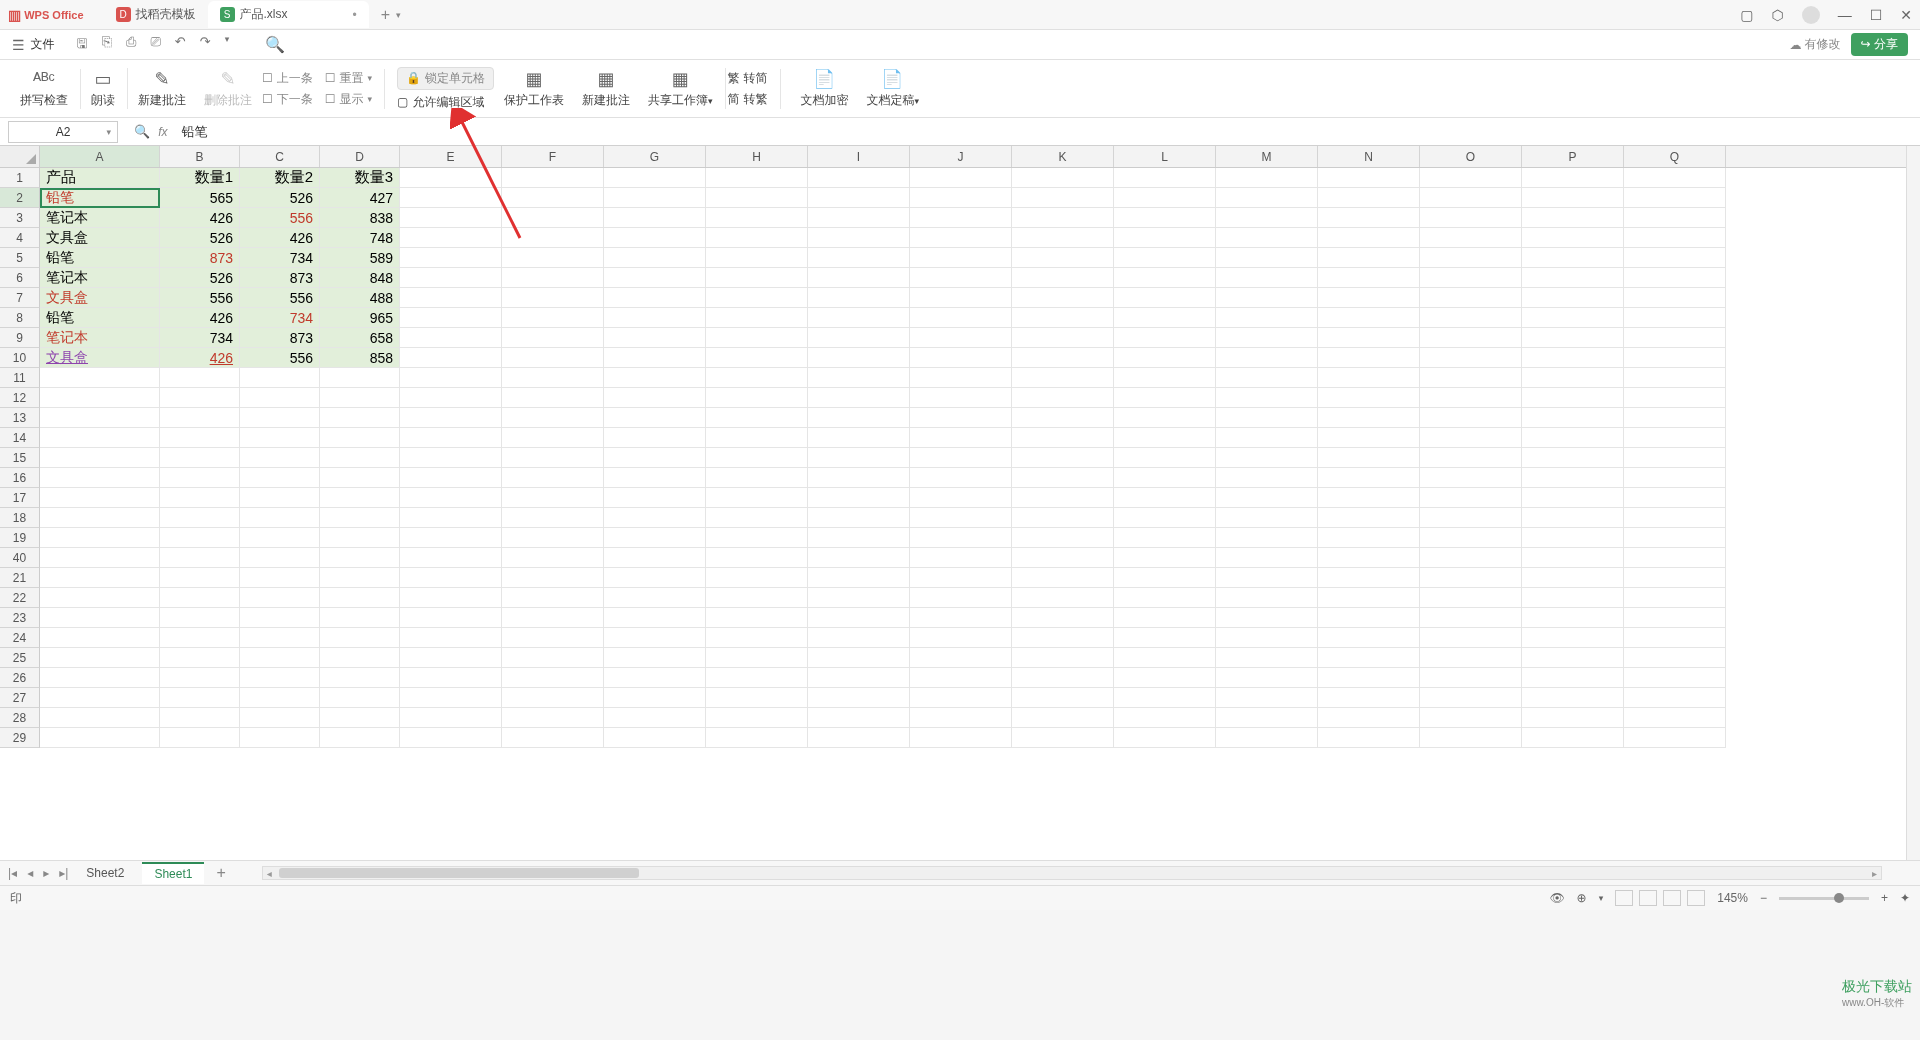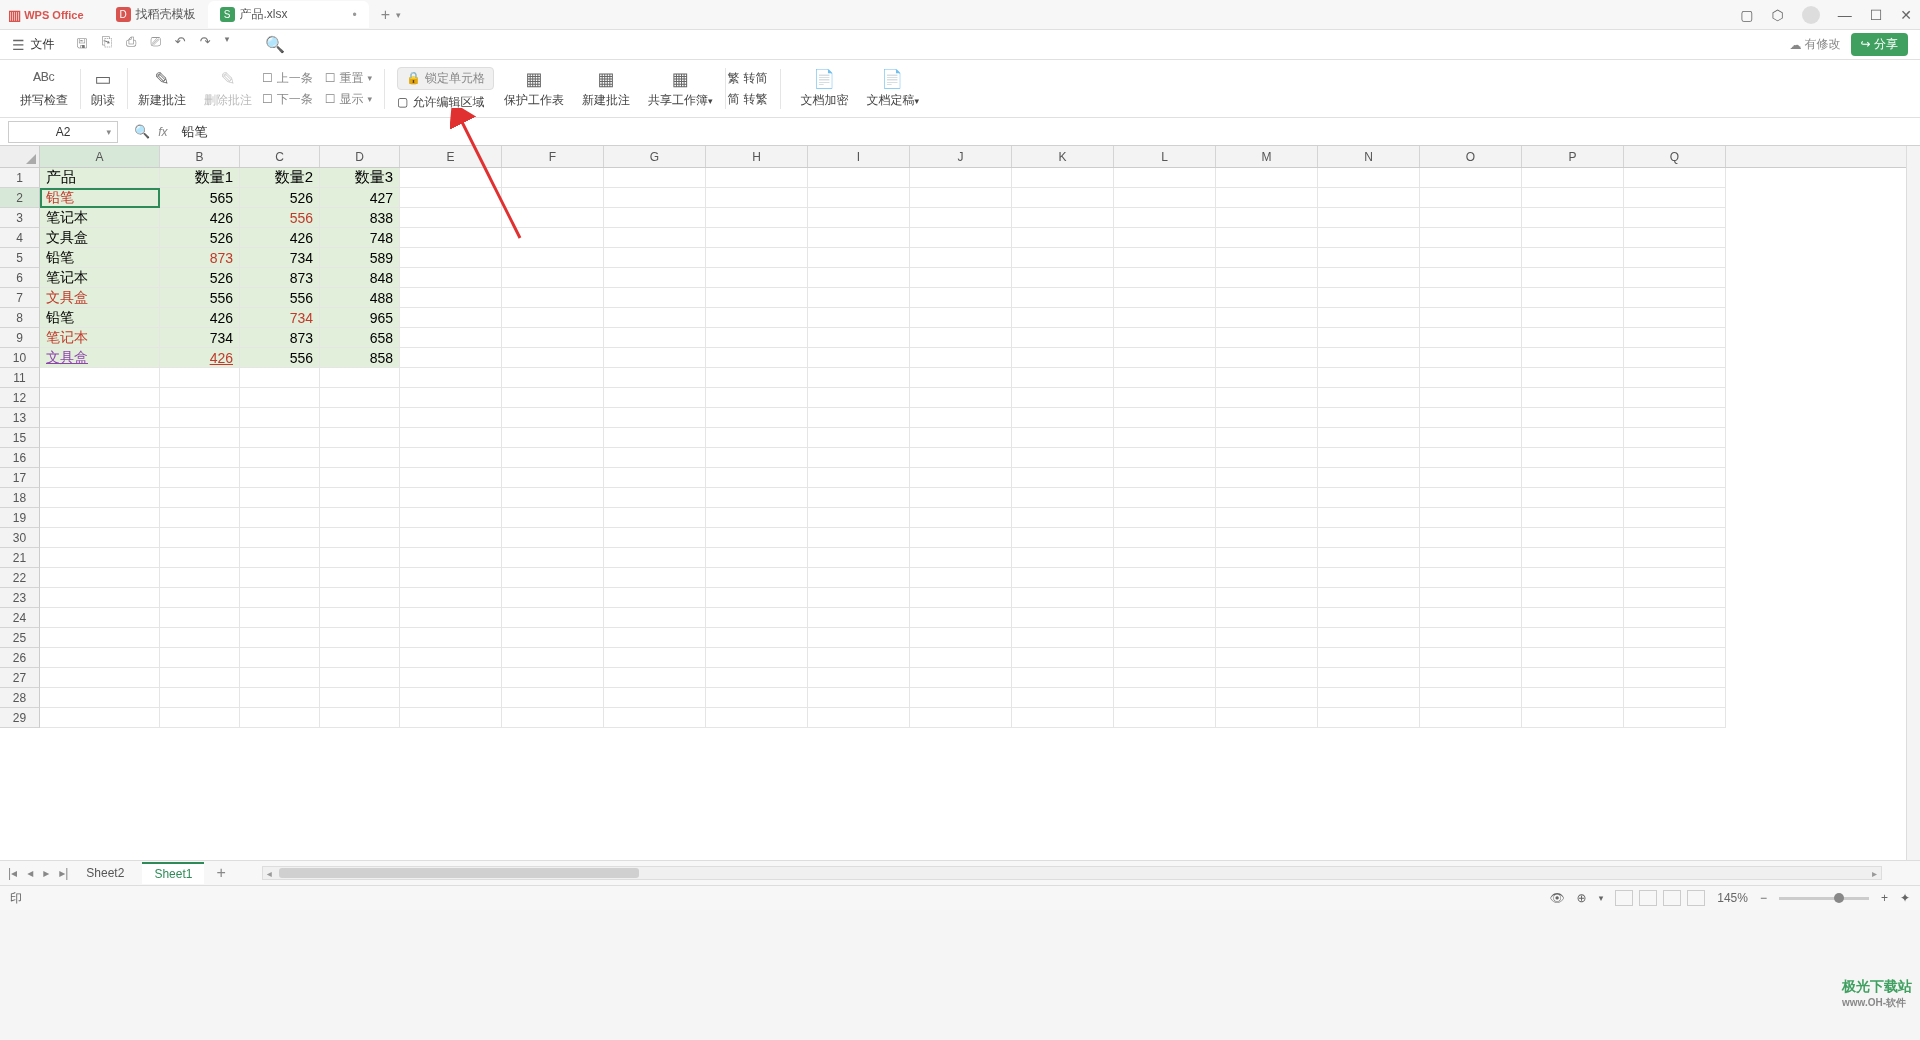--- a/index.html
+++ b/index.html
@@ -82,21 +82,21 @@
 
 
 .statusbar { background: #f7f7f7; height: 24px; display: flex; align-items: center; padding: 0 10px; font-size: 12px; color: #666; gap: 12px; }
 .status-right { margin-left: auto; display: flex; align-items: center; gap: 12px; }
 .zoom-slider { width: 90px; height: 3px; background: #ccc; position: relative; }
 .zoom-thumb { position: absolute; left: 55px; top: -4px; width: 10px; height: 10px; background: #888; border-radius: 50%; }
 .view-btns { display: flex; gap: 6px; }
 .view-btn { width: 18px; height: 16px; border: 1px solid #ccc; }
 
 
-.watermark { position: absolute; right: 8px; bottom: 30px; font-size: 14px; color: #3fa060; font-weight: bold; }
+.watermark { position: absolute; right: 8px; bottom: 30px; font-size: 14px; color: #3fa060; font-weight: normal; }
 .watermark .sub { display:block; font-size: 10px; color: #888; }
 
 
 .vscroll { position: absolute; right: 0; top: 0; width: 14px; height: 100%; background: #f4f4f4; border-left: 1px solid #ddd; }
 </style>
 </head>
 <body>
 
 <div class="titlebar">
   <div class="app-logo">
@@ -522,20 +522,40 @@
         <div class="cell" style="width: 102px;"></div>
         <div class="cell" style="width: 102px;"></div>
         <div class="cell" style="width: 102px;"></div>
         <div class="cell" style="width: 102px;"></div>
         <div class="cell" style="width: 102px;"></div>
         <div class="cell" style="width: 102px;"></div>
         <div class="cell" style="width: 102px;"></div>
         <div class="cell" style="width: 102px;"></div>
       </div>
       <div class="sheet-row">
+        <div class="row-head">14</div>
+        <div class="cell" style="width: 120px;"></div>
+        <div class="cell" style="width: 80px;"></div>
+        <div class="cell" style="width: 80px;"></div>
+        <div class="cell" style="width: 80px;"></div>
+        <div class="cell" style="width: 102px;"></div>
+        <div class="cell" style="width: 102px;"></div>
+        <div class="cell" style="width: 102px;"></div>
+        <div class="cell" style="width: 102px;"></div>
+        <div class="cell" style="width: 102px;"></div>
+        <div class="cell" style="width: 102px;"></div>
+        <div class="cell" style="width: 102px;"></div>
+        <div class="cell" style="width: 102px;"></div>
+        <div class="cell" style="width: 102px;"></div>
+        <div class="cell" style="width: 102px;"></div>
+        <div class="cell" style="width: 102px;"></div>
+        <div class="cell" style="width: 102px;"></div>
+        <div class="cell" style="width: 102px;"></div>
+      </div>
+      <div class="sheet-row">
         <div class="row-head">15</div>
         <div class="cell" style="width: 120px;"></div>
         <div class="cell" style="width: 80px;"></div>
         <div class="cell" style="width: 80px;"></div>
         <div class="cell" style="width: 80px;"></div>
         <div class="cell" style="width: 102px;"></div>
         <div class="cell" style="width: 102px;"></div>
         <div class="cell" style="width: 102px;"></div>
         <div class="cell" style="width: 102px;"></div>
         <div class="cell" style="width: 102px;"></div>
@@ -622,21 +642,21 @@
         <div class="cell" style="width: 102px;"></div>
         <div class="cell" style="width: 102px;"></div>
         <div class="cell" style="width: 102px;"></div>
         <div class="cell" style="width: 102px;"></div>
         <div class="cell" style="width: 102px;"></div>
         <div class="cell" style="width: 102px;"></div>
         <div class="cell" style="width: 102px;"></div>
         <div class="cell" style="width: 102px;"></div>
       </div>
       <div class="sheet-row">
-        <div class="row-head">30</div>
+        <div class="row-head">40</div>
         <div class="cell" style="width: 120px;"></div>
         <div class="cell" style="width: 80px;"></div>
         <div class="cell" style="width: 80px;"></div>
         <div class="cell" style="width: 80px;"></div>
         <div class="cell" style="width: 102px;"></div>
         <div class="cell" style="width: 102px;"></div>
         <div class="cell" style="width: 102px;"></div>
         <div class="cell" style="width: 102px;"></div>
         <div class="cell" style="width: 102px;"></div>
         <div class="cell" style="width: 102px;"></div>

